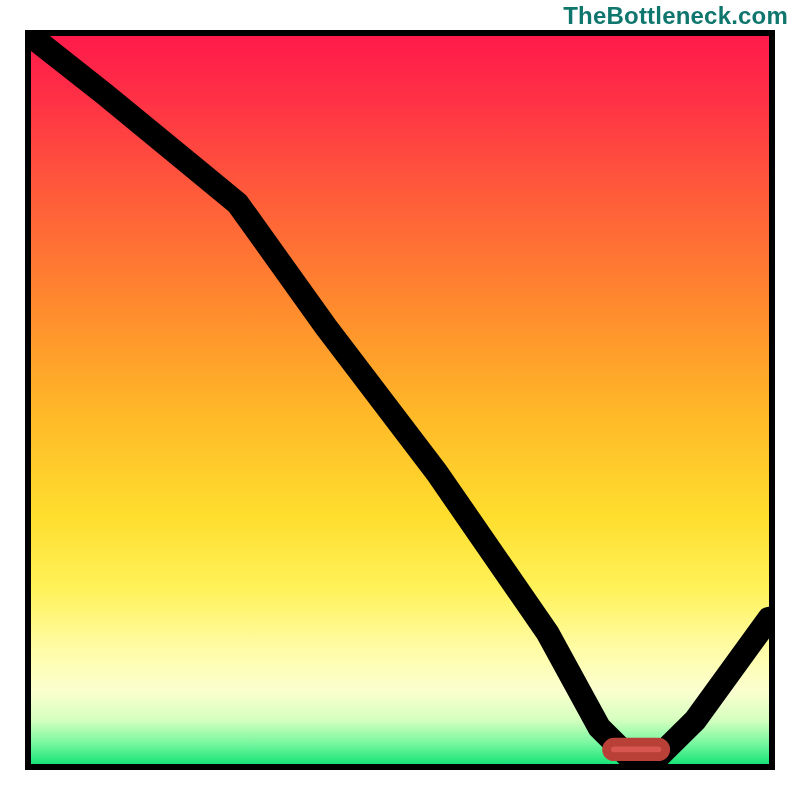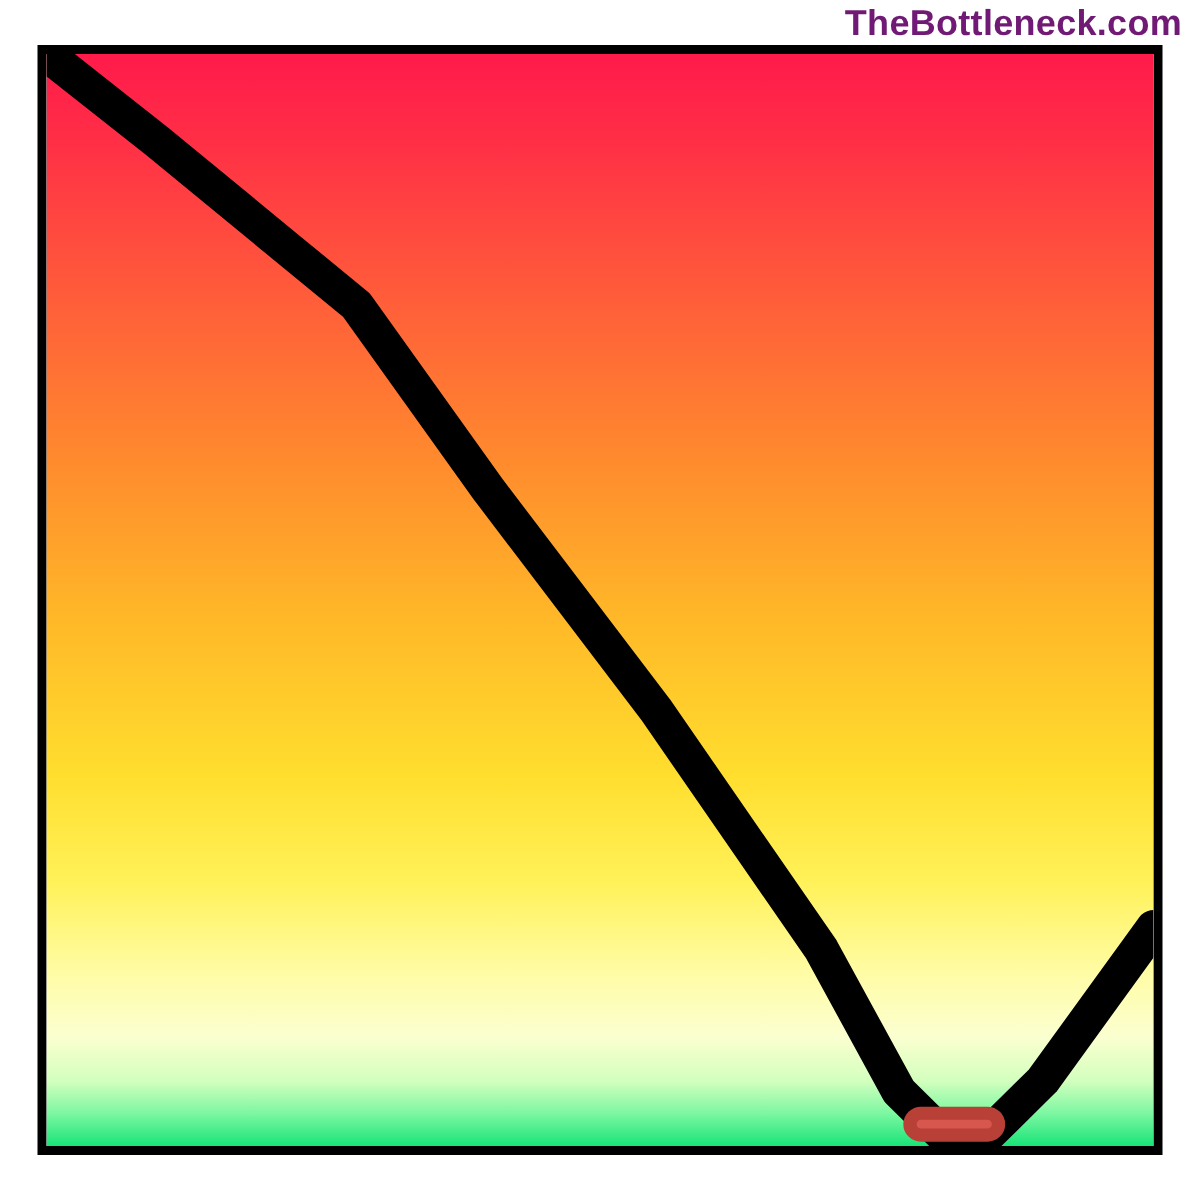--- a/index.html
+++ b/index.html
@@ -10,21 +10,21 @@
     height: 800px;
     background: #fff;
   }
   .watermark {
     position: absolute;
     top: 2px;
     right: 12px;
     font-family: Arial, Helvetica, sans-serif;
     font-size: 24px;
     font-weight: 600;
-    color: #701a75;
+    color: #0f766e;
     letter-spacing: 0.2px;
     z-index: 10;
   }
   .plot {
     position: absolute;
     left: 25px;
     top: 30px;
     width: 750px;
     height: 740px;
     border: 6px solid #000;

